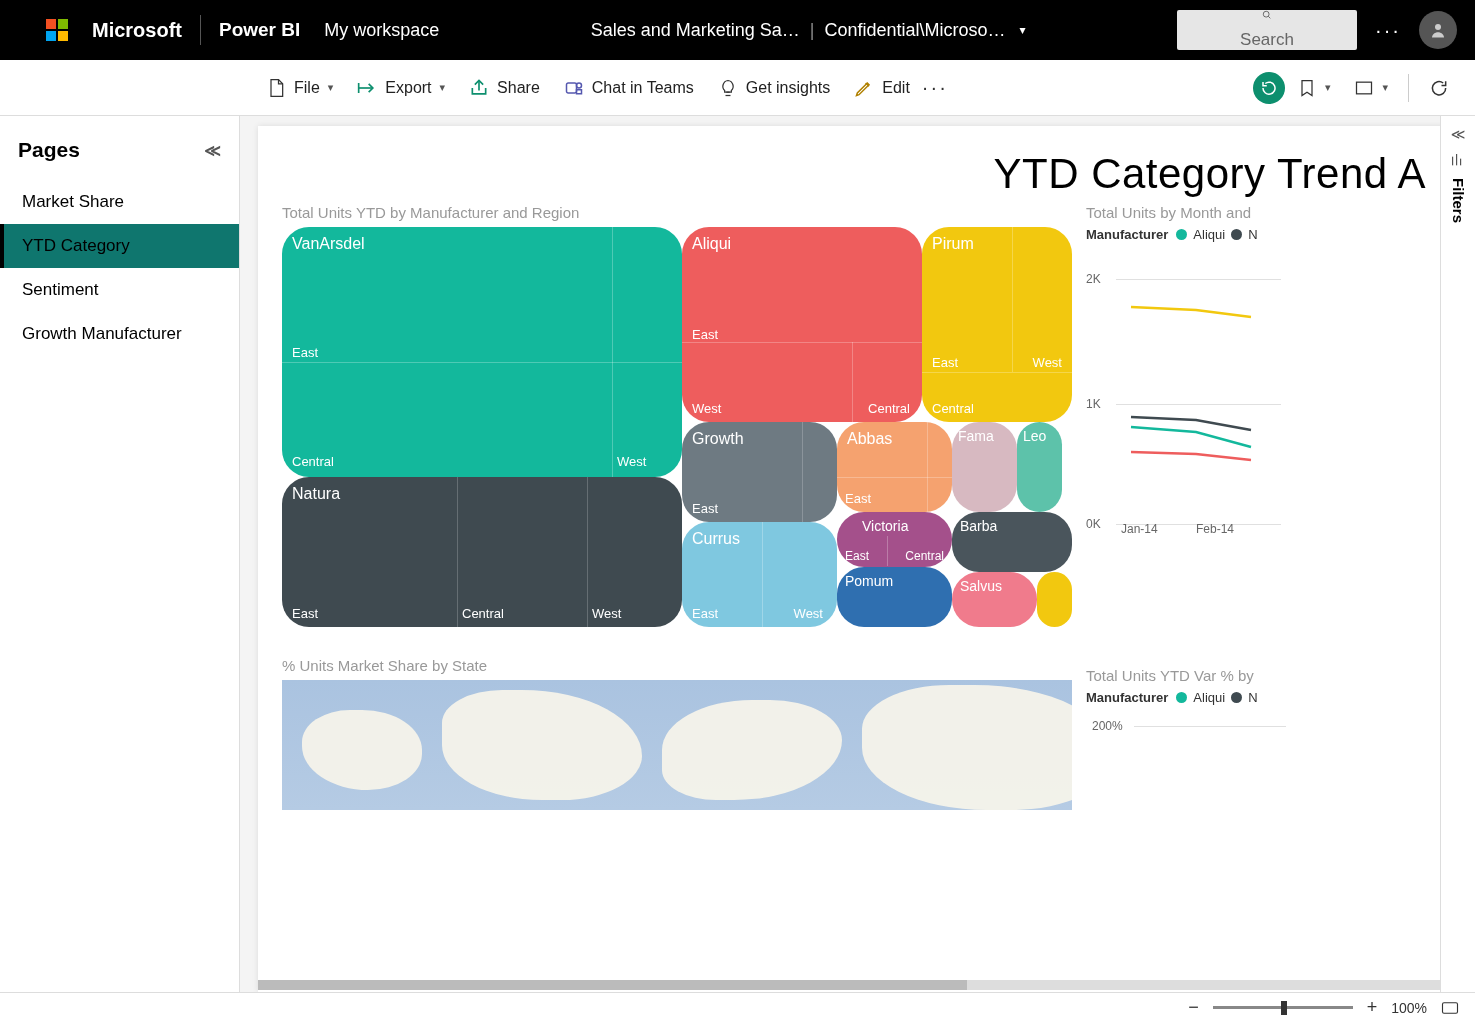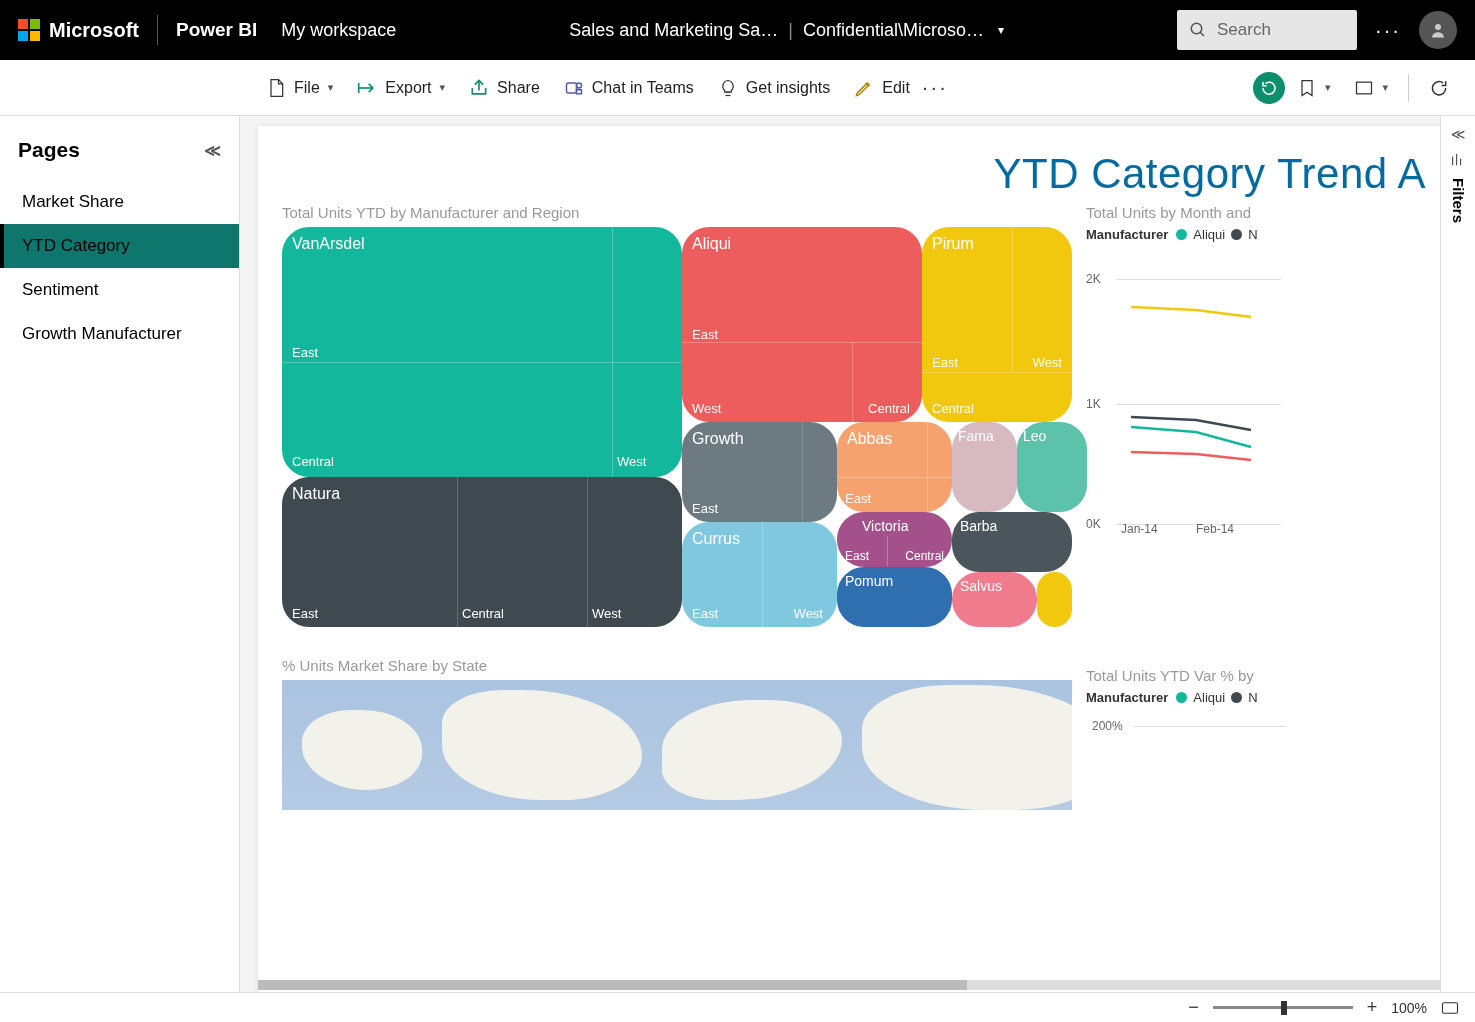--- a/index.html
+++ b/index.html
@@ -1,30 +1,30 @@
 <!DOCTYPE html>
 <html><head>
 <meta charset="utf-8">
 <style>
 * { margin: 0; padding: 0; box-sizing: border-box; font-family: "Segoe UI", Arial, sans-serif; }
 html, body { width: 1475px; height: 1022px; overflow: hidden; background: #fff; }
 
 
 .topbar { height: 60px; background: #000; color: #fff; display: flex; align-items: center; padding: 0 18px; gap: 18px; }
-.ms-logo { display: flex; align-items: flex-start; gap: 9px; }
+.ms-logo { display: flex; align-items: flex-start; gap: 24px; margin-left: 28px; }
 .ms-logo-sq { width: 22px; height: 22px; display: grid; grid-template: 1fr 1fr / 1fr 1fr; gap: 2px; }
 .ms-logo-sq div:nth-child(1){background:#f25022}.ms-logo-sq div:nth-child(2){background:#7fba00}.ms-logo-sq div:nth-child(3){background:#00a4ef}.ms-logo-sq div:nth-child(4){background:#ffb900}
 .ms-text { font-size: 20px; font-weight: 600; }
 .vdiv { width: 1px; height: 30px; background: #555; }
 .pbi-text { font-size: 19px; font-weight: 600; }
 .ws-text { font-size: 18px; font-weight: 400; margin-left: 6px; }
 .crumb-center { flex: 1; display: flex; align-items: center; justify-content: center; gap: 10px; font-size: 18px; }
 .crumb-sep { color: #888; }
 .chev-d { font-size: 12px; margin-left: 4px; }
-.searchbox { width: 180px; height: 40px; background: #e6e6e6; display: flex; align-items: center; padding: 0 12px; gap: 10px; border-radius: 2px; }
+.searchbox { width: 180px; height: 40px; background: #e6e6e6; display: flex; align-items: center; padding: 0 12px; gap: 10px; border-radius: 2px; flex-direction: column; }
 .searchbox svg { width: 18px; height: 18px; }
 .search-ph { color: #666; font-size: 17px; }
 .dots { font-size: 20px; letter-spacing: 2px; cursor: pointer; }
 .avatar { width: 38px; height: 38px; border-radius: 50%; background: #555; display: flex; align-items: center; justify-content: center; }
 
 
 .toolbar { height: 56px; border-bottom: 1px solid #ddd; display: flex; align-items: center; padding: 0 14px; gap: 0; color: #222; }
 .tool-item { display: flex; align-items: center; gap: 8px; padding: 6px 12px; font-size: 16px; cursor: pointer; }
 .tool-item svg { width: 20px; height: 20px; }
 .tool-sep { width: 1px; height: 28px; background: #ccc; margin: 0 8px; }
@@ -35,21 +35,21 @@
 .body-row { display: flex; height: calc(1022px - 60px - 56px - 30px); }
 .sidebar { width: 240px; background: #fff; border-right: 1px solid #ddd; padding: 14px 0; }
 .sidebar-head { display: flex; align-items: center; justify-content: space-between; padding: 8px 18px 18px; font-size: 21px; font-weight: 600; }
 .sb-collapse { font-size: 16px; color: #555; cursor: pointer; }
 .page-item { padding: 12px 18px; font-size: 17px; cursor: pointer; border-left: 4px solid transparent; }
 .page-item.active { background: #0f766e; border-left-color: #000; }
 
 
 .canvas-wrap { flex: 1; position: relative; background: #f4f4f4; overflow: hidden; }
 .canvas { position: absolute; left: 18px; top: 10px; right: -10px; bottom: 0; background: #fff; box-shadow: 0 0 6px rgba(0,0,0,0.1); padding: 24px 24px 24px 24px; overflow: hidden; }
-.big-title { font-size: 42px; font-weight: 300; color: #0369a1; text-align: right; margin-bottom: 6px; letter-spacing: 0.5px; white-space: nowrap; overflow: hidden; }
+.big-title { font-size: 42px; font-weight: 300; color: #000000; text-align: right; margin-bottom: 6px; letter-spacing: 0.5px; white-space: nowrap; overflow: hidden; }
 .vis-row { display: flex; gap: 14px; }
 
 
 .treemap-wrap { width: 790px; }
 .vis-title { font-size: 15px; color: #999; margin-bottom: 6px; }
 .treemap { width: 790px; height: 400px; position: relative; }
 .tm-cell { position: absolute; color: #fff; font-size: 14px; overflow: hidden; box-sizing: border-box; border-radius: 27px; }
 .tm-cell.big-label { padding: 8px 10px; font-size: 16px; }
 .tm-region { position: absolute; font-size: 13px; color: #fff; }
 
@@ -279,21 +279,21 @@
             <div class="tm-cell" style="left:555px;top:285px;width:115px;height:55px;background:#a4508b;padding:6px 25px"><span>Victoria</span>
               <span class="tm-region" style="left:8px;bottom:4px;font-size:12px">East</span>
               <span class="tm-region" style="right:8px;bottom:4px;font-size:12px">Central</span>
               <div style="position:absolute;left:50px;top:24px;width:1px;height:30px;background:rgba(255,255,255,.25)"></div>
             </div>
 
             <div class="tm-cell" style="left:555px;top:340px;width:115px;height:60px;background:#2f6fb0;padding:6px 8px"><span>Pomum</span></div>
 
             <div class="tm-cell" style="left:670px;top:195px;width:65px;height:90px;background:#d7b9c1;padding:6px"><span>Fama</span></div>
 
-            <div class="tm-cell" style="left:735px;top:195px;width:70px;height:90px;background:#5dc2aa;padding:6px"><span>Leo</span></div>
+            <div class="tm-cell" style="left:735px;top:195px;width:45px;height:90px;background:#5dc2aa;padding:6px"><span>Leo</span></div>
 
             <div class="tm-cell" style="left:670px;top:285px;width:120px;height:60px;background:#4a555c;padding:6px 8px"><span>Barba</span></div>
 
             <div class="tm-cell" style="left:670px;top:345px;width:85px;height:55px;background:#f07b8c;padding:6px 8px"><span>Salvus</span></div>
             <div class="tm-cell" style="left:755px;top:345px;width:35px;height:55px;background:#f2c80f"></div>
           </div>
         </div>
 
         <div class="line-wrap">
           <div class="vis-title">Total Units by Month and</div>

